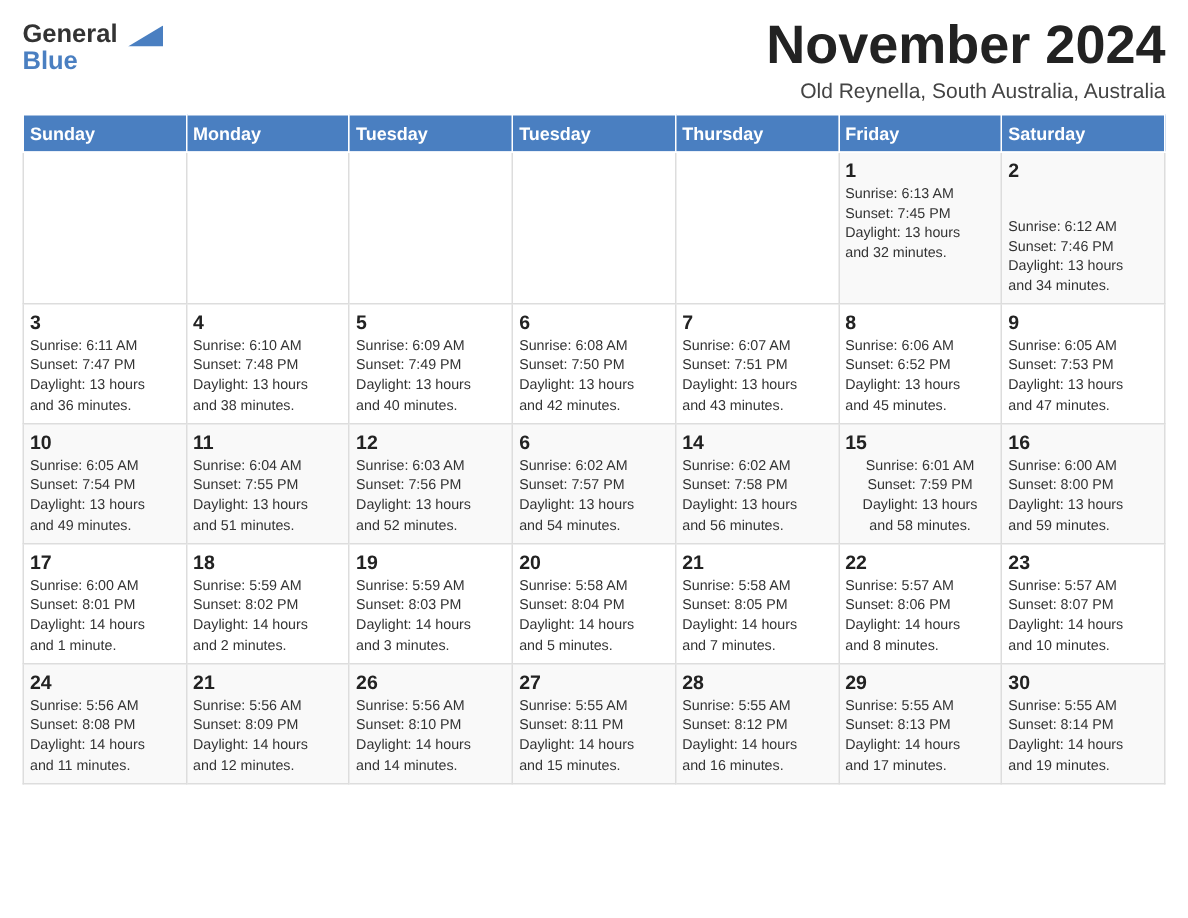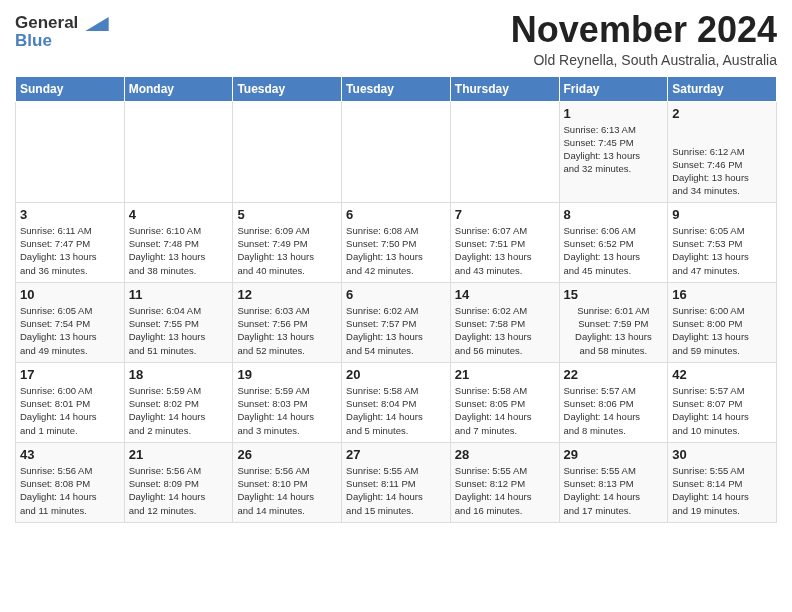--- a/index.html
+++ b/index.html
@@ -287,30 +287,30 @@
 and 7 minutes.</div>
         </td>
         <td>
           <span class="day-num">22</span>
           <div class="day-info" style="white-space: pre-line;">Sunrise: 5:57 AM
 Sunset: 8:06 PM
 Daylight: 14 hours
 and 8 minutes.</div>
         </td>
         <td>
-          <span class="day-num">42</span>
+          <span class="day-num">23</span>
           <div class="day-info" style="white-space: pre-line;">Sunrise: 5:57 AM
 Sunset: 8:07 PM
 Daylight: 14 hours
 and 10 minutes.</div>
         </td>
       </tr>
       <tr>
         <td>
-          <span class="day-num">43</span>
+          <span class="day-num">24</span>
           <div class="day-info" style="white-space: pre-line;">Sunrise: 5:56 AM
 Sunset: 8:08 PM
 Daylight: 14 hours
 and 11 minutes.</div>
         </td>
         <td>
           <span class="day-num">21</span>
           <div class="day-info" style="white-space: pre-line;">Sunrise: 5:56 AM
 Sunset: 8:09 PM
 Daylight: 14 hours

